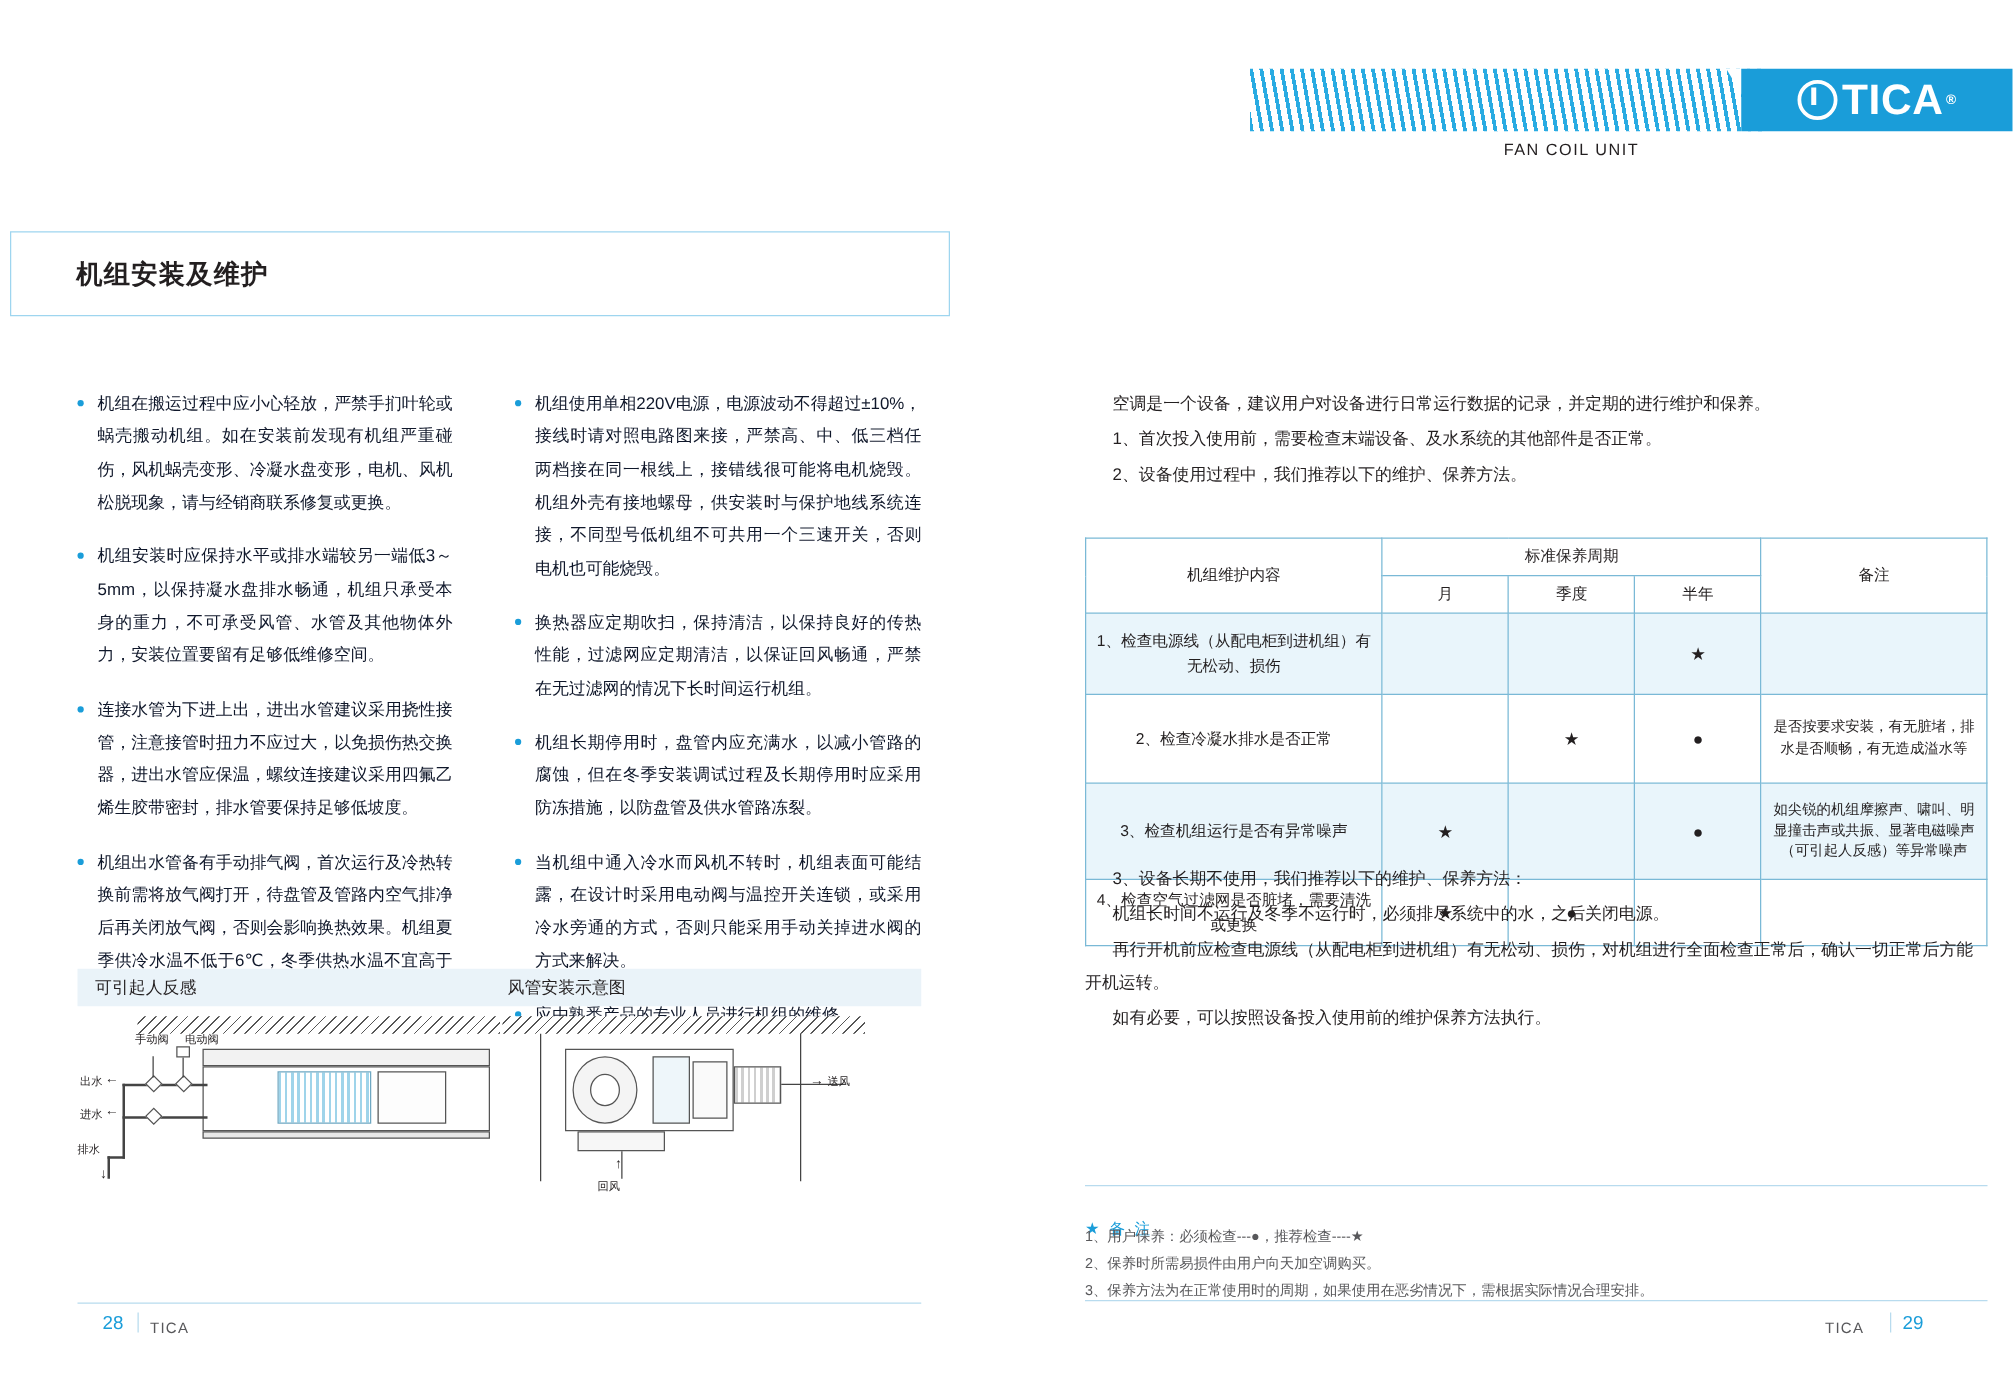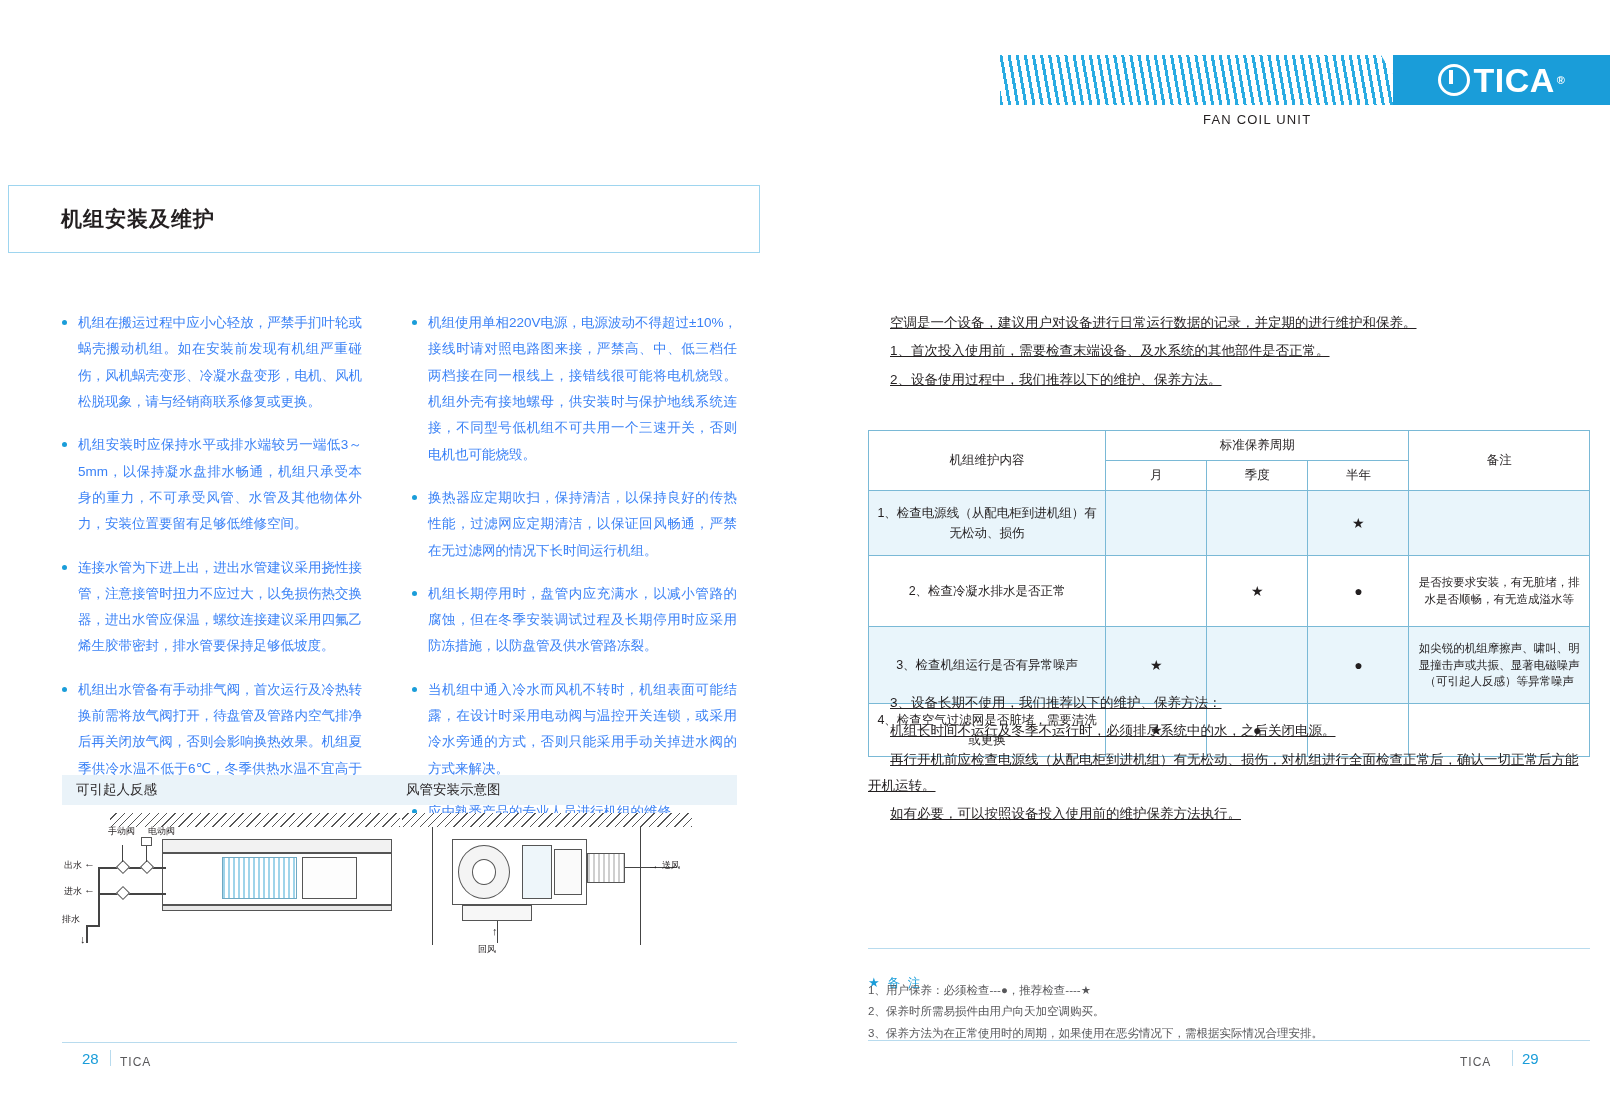--- a/index.html
+++ b/index.html
@@ -130,21 +130,21 @@
     top: 185px;
     width: 742px;
     height: 68px;
   }
 
   
   .bullet-col {
     position: absolute;
     font-size: 13.5px;
     line-height: 1.95;
-    color: #3b82f6;
+    color: #0f172a;
   }
   #col-a { left: 62px; top: 310px; width: 300px; }
   #col-b { left: 412px; top: 310px; width: 325px; }
 
   .bullet-item {
     position: relative;
     padding-left: 16px;
     margin-bottom: 17px;
     text-align: justify;
   }
@@ -228,21 +228,20 @@
     color: #58585b;
     letter-spacing: 1px;
   }
 
   
   .rp-text {
     position: absolute;
     font-size: 13.5px;
     line-height: 1.95;
     color: #231f20;
-    text-decoration: underline;
   }
   #rp-intro { left: 868px; top: 310px; width: 720px; }
   #rp-intro p { margin: 0 0 2px 0; }
   .indent { text-indent: 22px; }
 
   table.maint {
     position: absolute;
     left: 868px;
     top: 430px;
     width: 722px;

